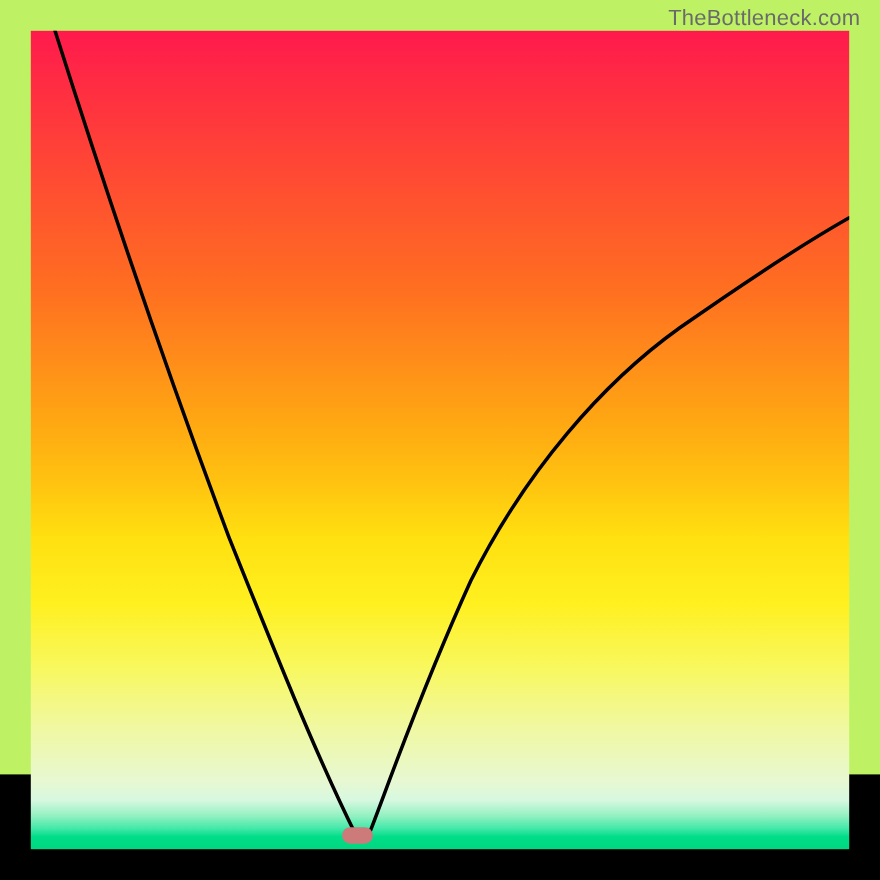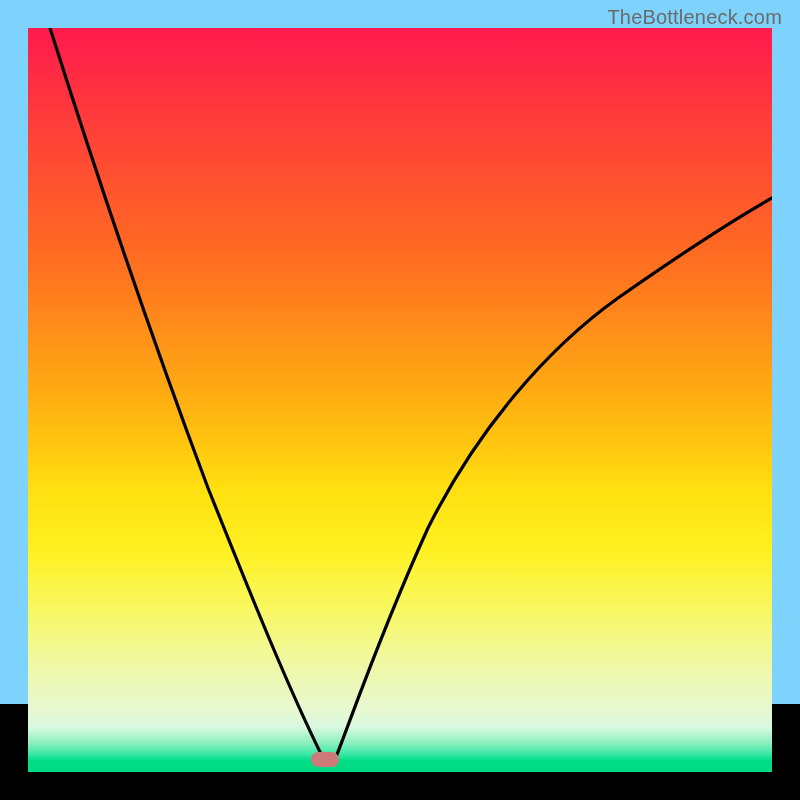--- a/index.html
+++ b/index.html
@@ -1,20 +1,20 @@
 <!DOCTYPE html>
 <html><head>
 <meta charset="utf-8">
 <style>
   * { margin: 0; padding: 0; box-sizing: border-box; }
   html, body { width: 800px; height: 800px; overflow: hidden; background: #000; }
   .frame {
     width: 800px;
     height: 704px;
-    background: #7dd3fc;
+    background: #bef264;
     position: relative;
   }
   .plot-area {
     position: absolute;
     left: 28px;
     top: 28px;
     width: 744px;
     height: 744px;
     background: linear-gradient(to bottom,
       #ff1a4d 0%,

